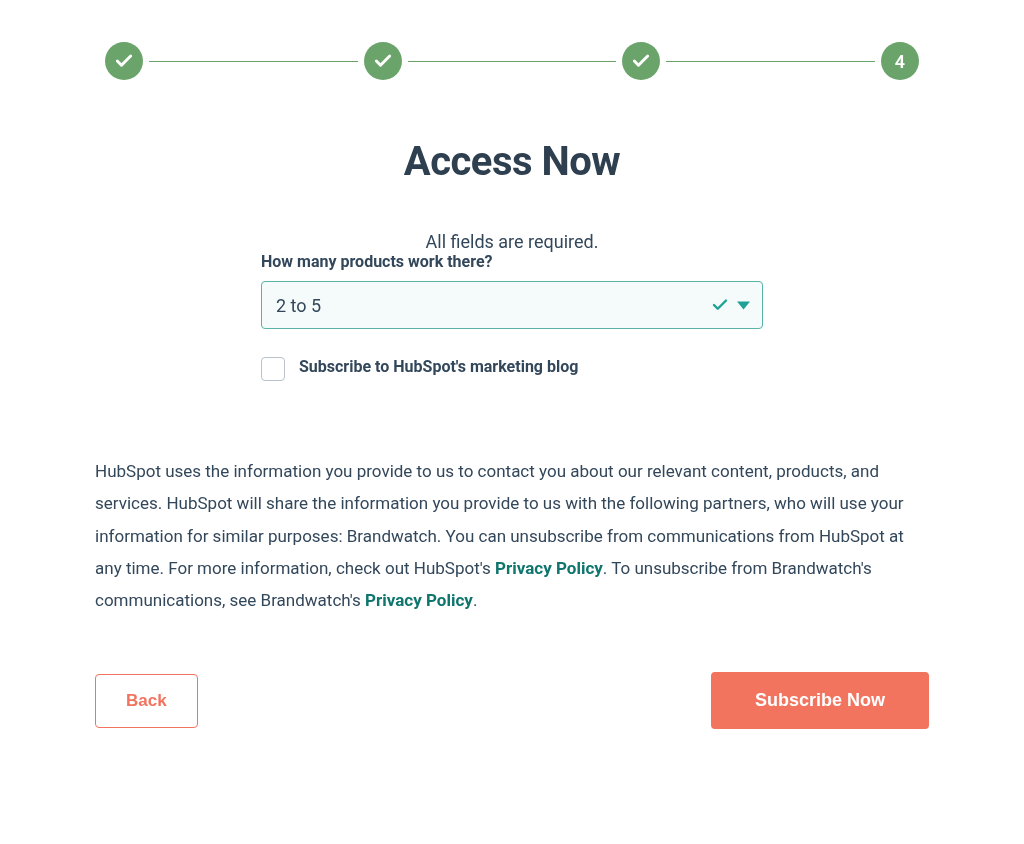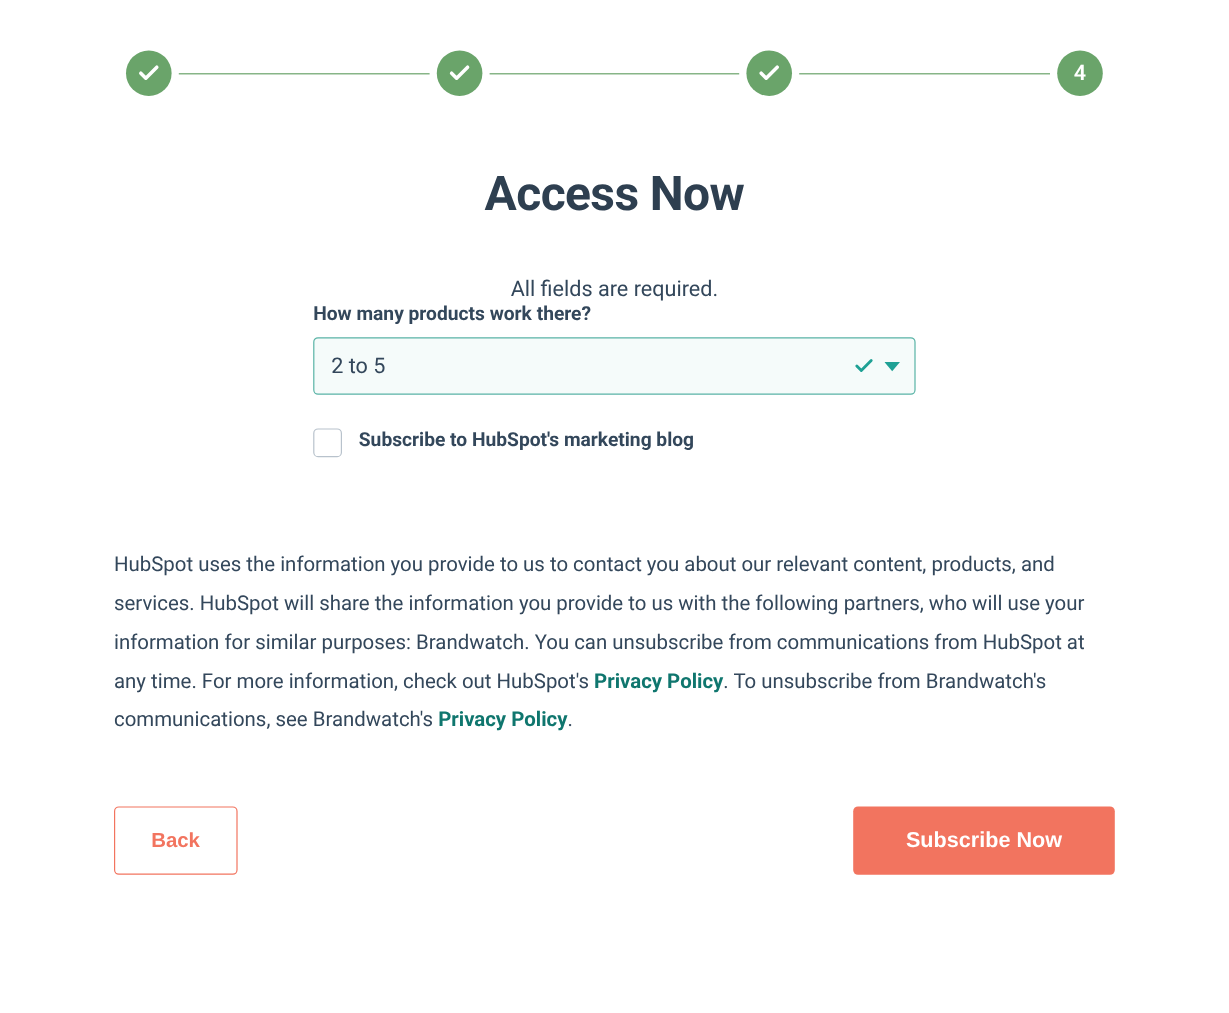--- a/index.html
+++ b/index.html
@@ -120,20 +120,21 @@
   .legal .link {
     color: #0f766e;
     font-weight: 700;
     cursor: pointer;
   }
   
   .button-row {
     margin-top: 56px;
     display: flex;
     justify-content: space-between;
+    align-items: center;
   }
   .btn-back {
     padding: 16px 30px;
     border: 1.5px solid #f2745f;
     border-radius: 4px;
     background: #fff;
     color: #f2745f;
     font-size: 17px;
     font-weight: 600;
     cursor: pointer;

